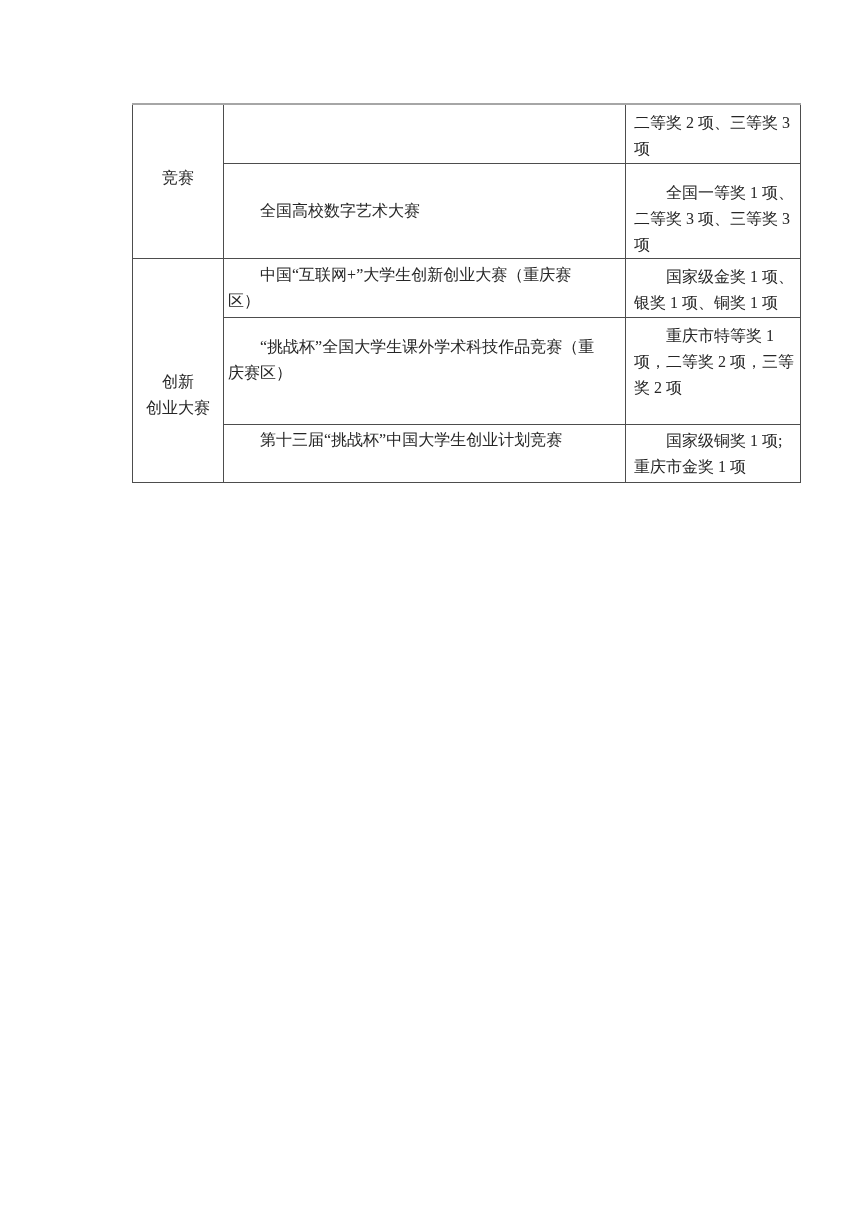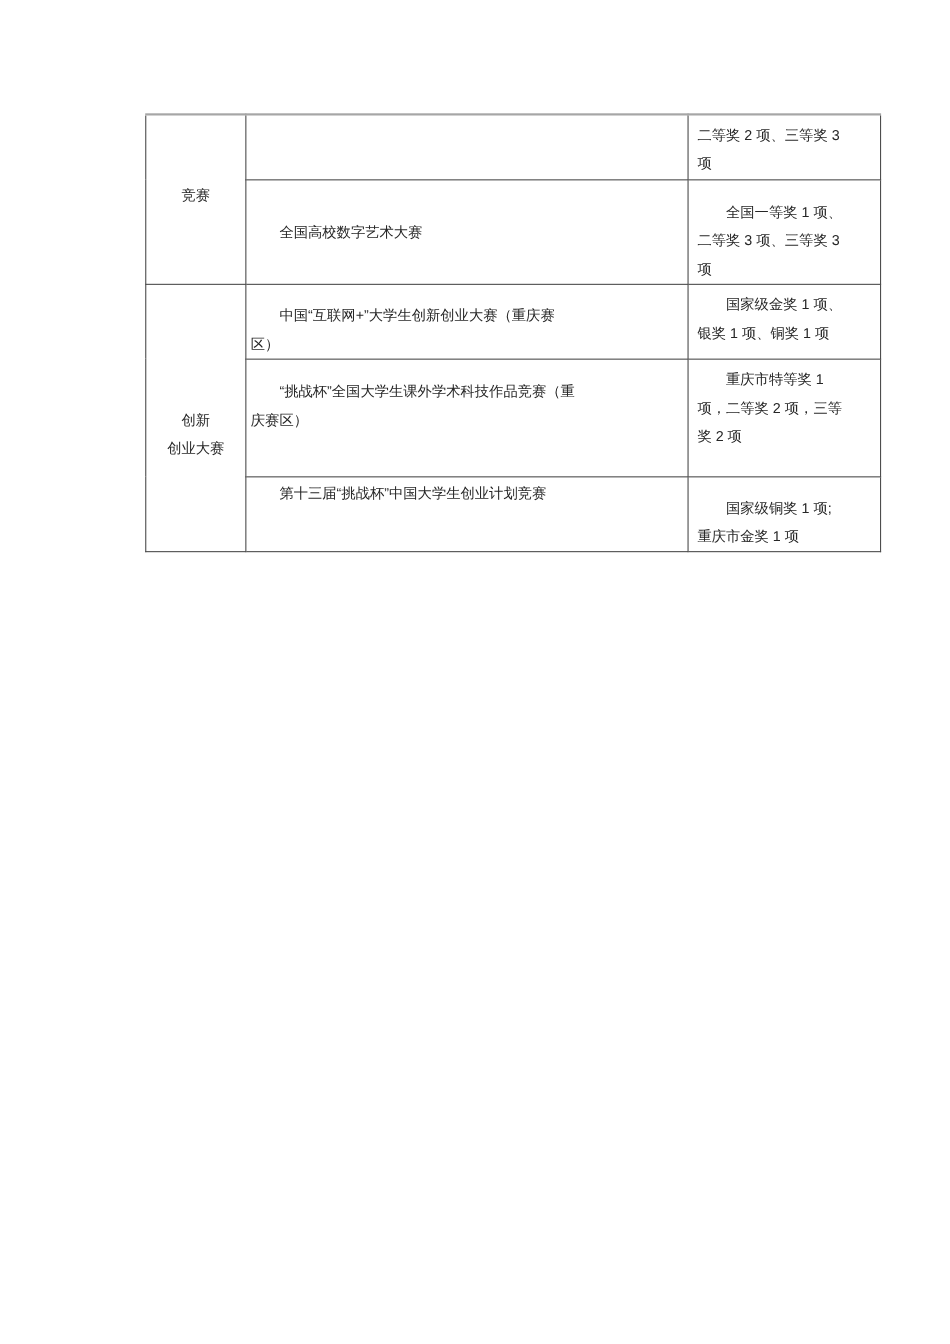--- a/index.html
+++ b/index.html
@@ -25,23 +25,24 @@
     top: 103px;
     width: 668px;
     border-collapse: collapse;
     table-layout: fixed;
     border: 1px solid #4d4d4d;
     border-top: 2px solid #a6a6a6; 
   }
   table.awards td {
     border: 1px solid #4d4d4d;
     vertical-align: top;
-    font-size: 13px;
+    font-size: 16px;
     line-height: 26px;
     overflow: hidden;
+    font-family: Liberation Serif, serif;
   }
   
   tr.r1 { height: 59px; }
   tr.r2 { height: 87px; }
   tr.r3 { height: 59px; }
   tr.r4 { height: 107px; }
   tr.r5 { height: 58px; }
 
   
   td.c1 {
@@ -49,21 +50,21 @@
     padding: 0 2px;
     margin-left: 48px;
   }
   td.c2 { padding: 0 4px; }
   td.c3 { padding: 0 6px 0 8px; }
 
   
   td.cat-top  { padding-top: 60px; }           
   td.cat-bot  { padding-top: 110px; line-height: 24px; } 
   td.pt2  { padding-top: 2px; }
-  td.pt3  { padding-top: 15px; }
+  td.pt3  { padding-top: 3px; }
   td.pt5  { padding-top: 5px; }
   td.pt6  { padding-top: 16px; }
   td.pt24 { padding-top: 16px; }
   td.pt30 { padding-top: 34px; }               
 
   .ln { white-space: nowrap; }
   td.indent .ln:first-child { text-indent: 2em; }
 </style>
 </head>
 <body>

